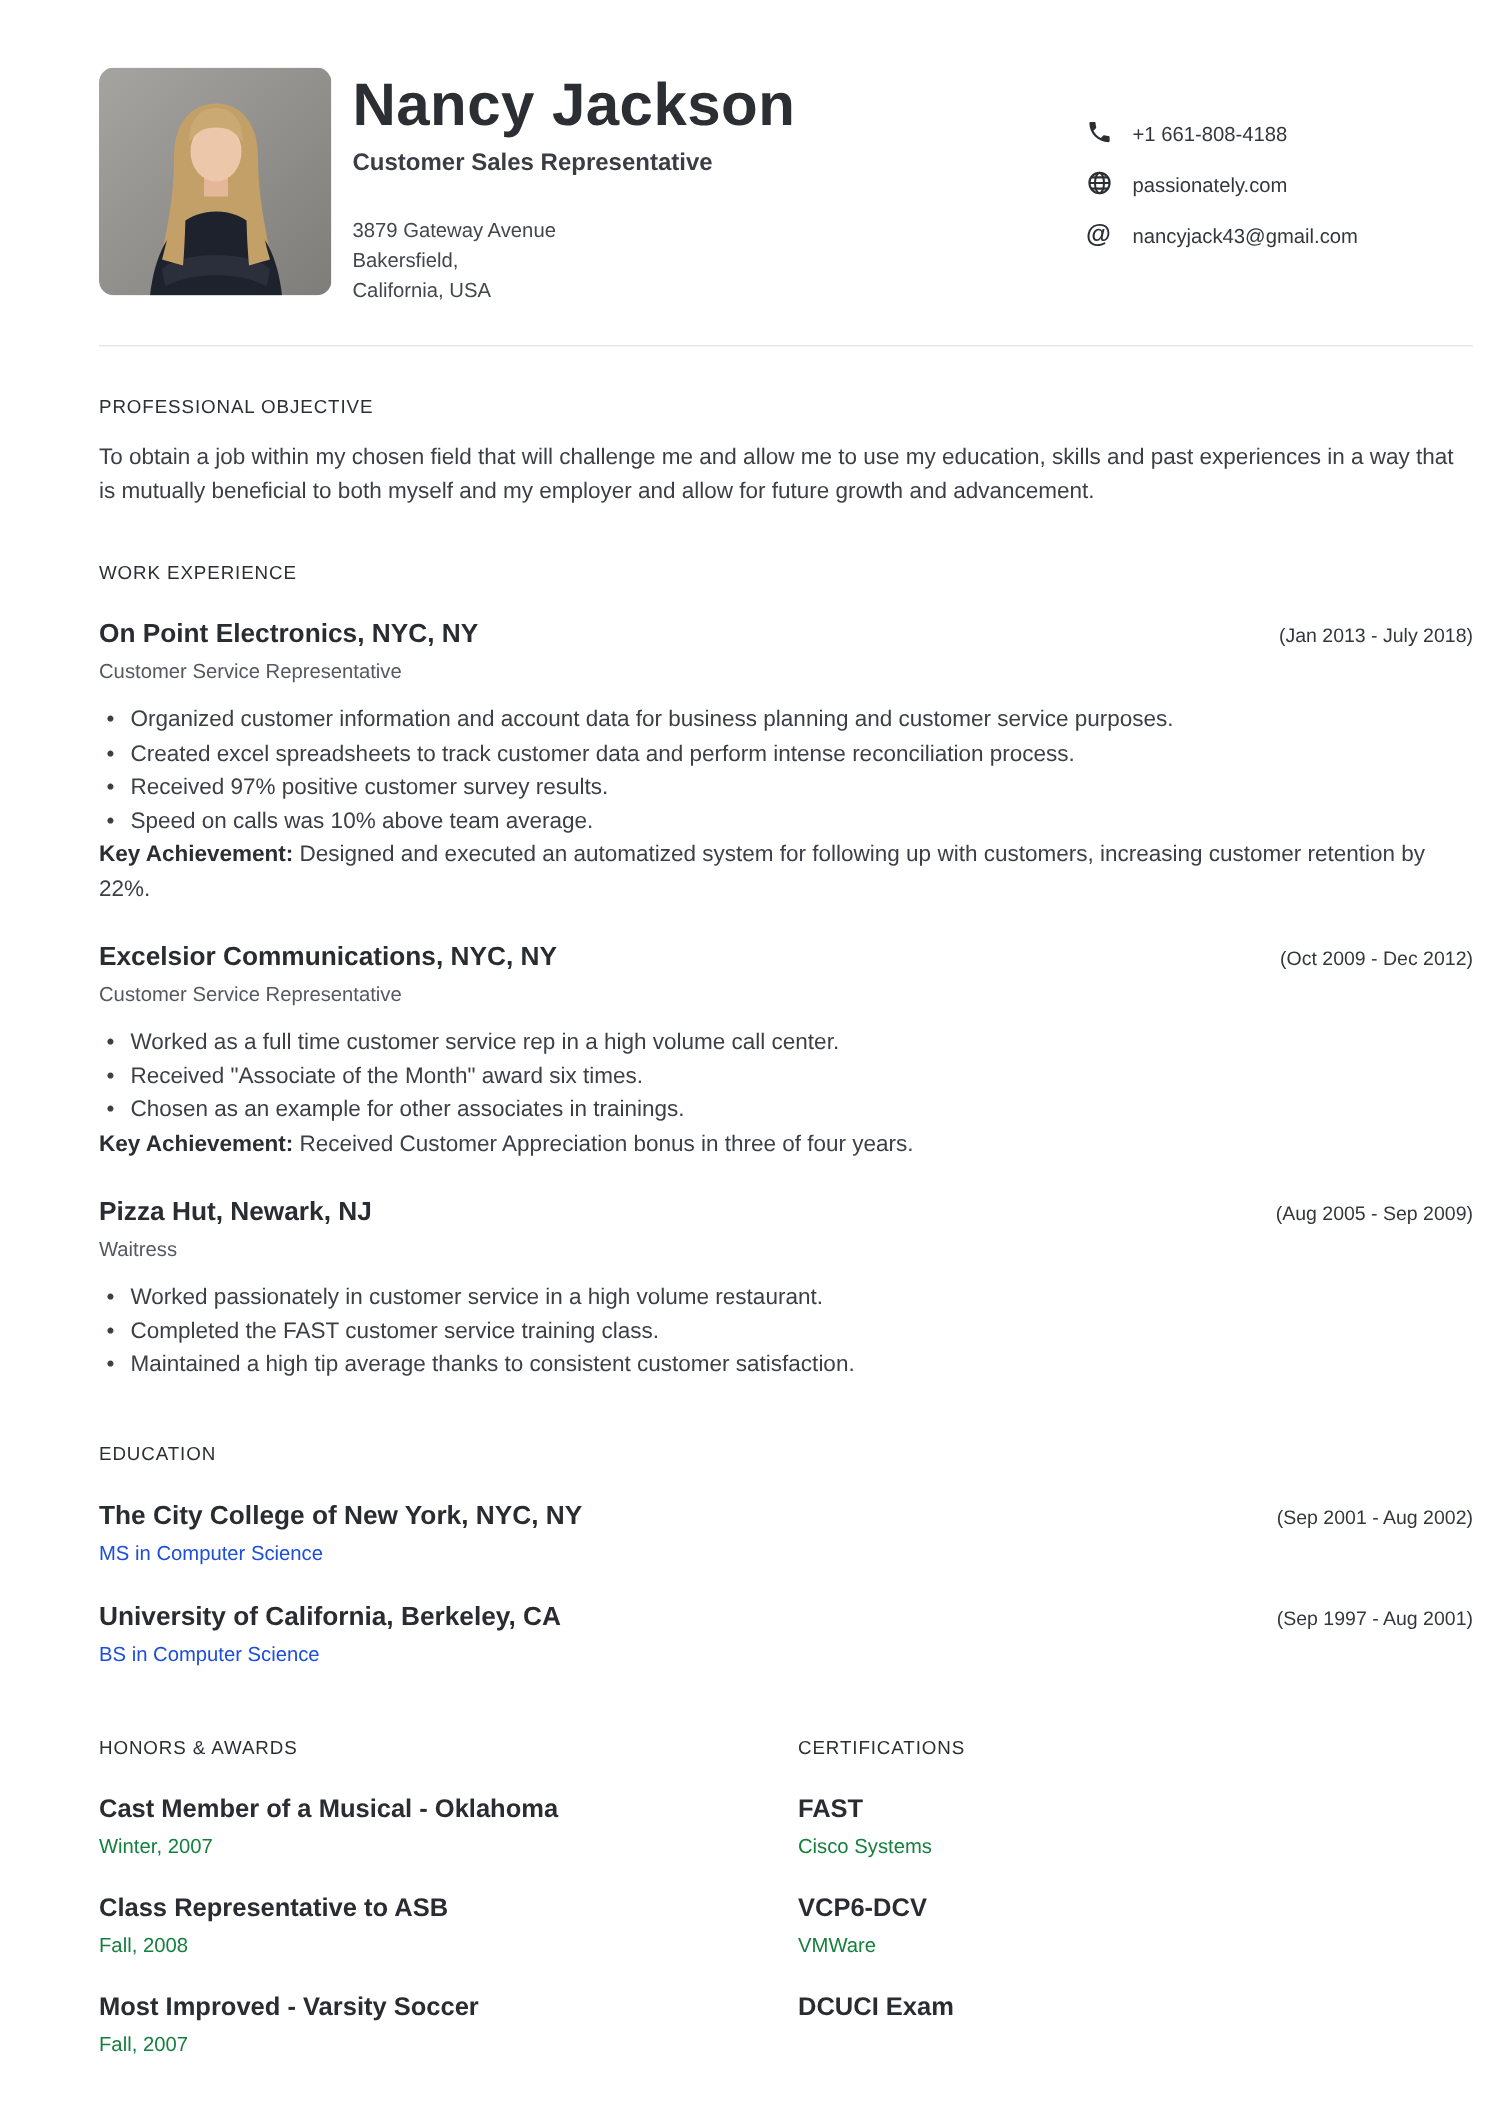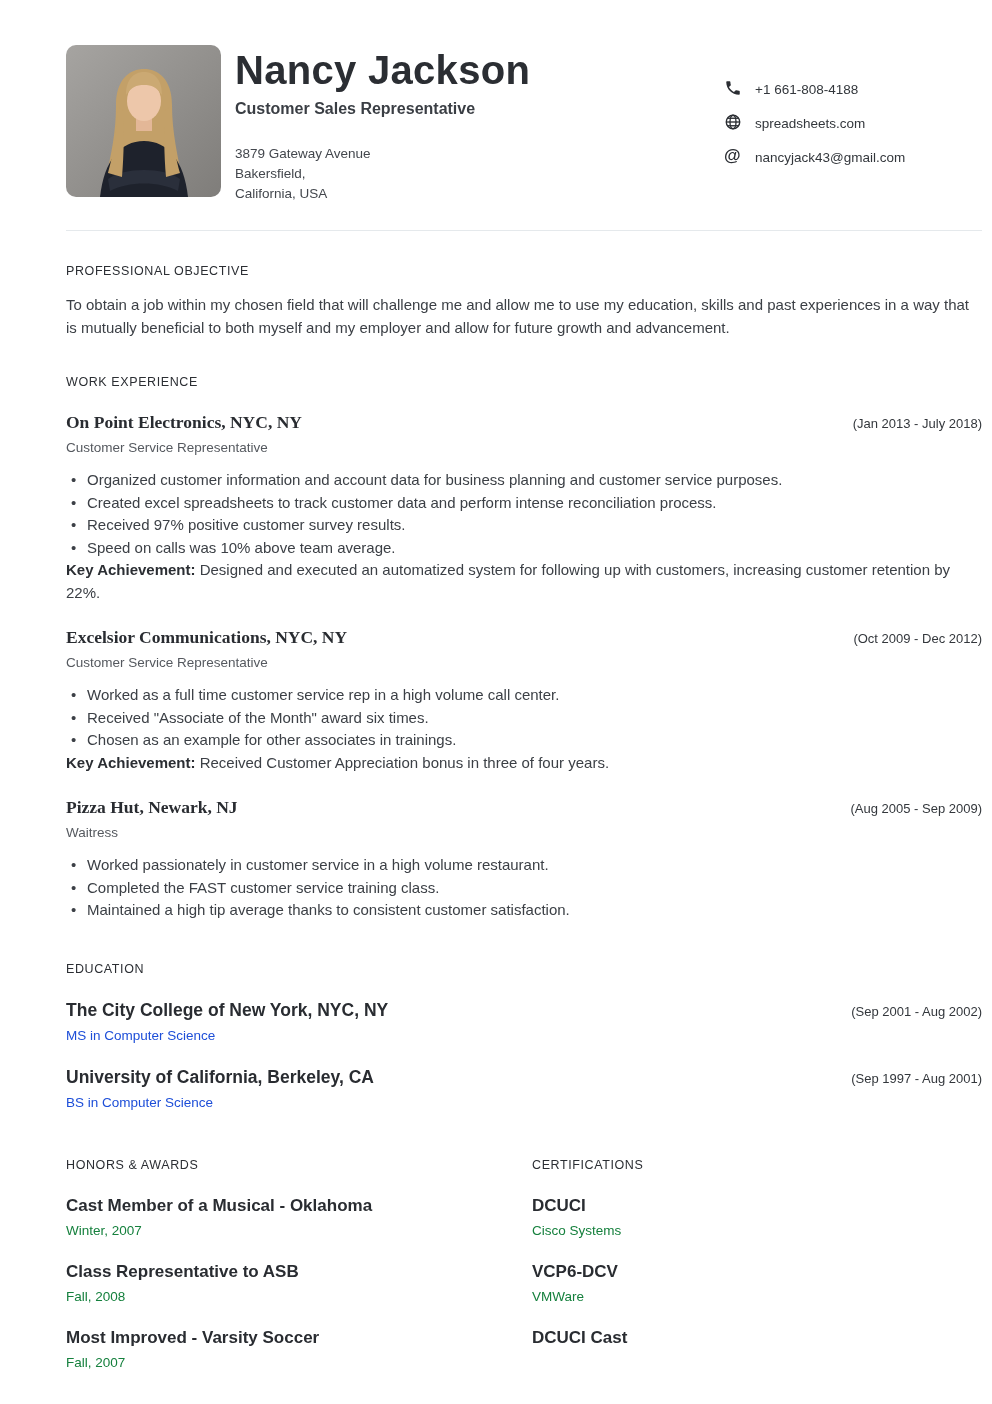--- a/index.html
+++ b/index.html
@@ -58,21 +58,21 @@
     letter-spacing: 0.6px;
     color: #2b2e33;
     text-transform: uppercase;
   }
   .objective-section { margin-top: 33px; }
   .objective-text { margin-top: 16px; font-size: 15px; line-height: 22.5px; color: #3c4046; }
 
   .experience-section { margin-top: 36px; }
   .job { margin-top: 23px; }
   .job-header { display: flex; justify-content: space-between; align-items: baseline; }
-  .job-company { font-size: 17.5px; font-weight: 800; color: #292c31; font-family: Liberation Serif, serif; }
+  .job-company { font-size: 17.5px; font-weight: 800; color: #292c31; }
   .job-dates { font-size: 13px; color: #33373c; white-space: nowrap; }
   .job-role { margin-top: 7px; font-size: 13.5px; color: #55595f; }
   .bullets { list-style: none; margin-top: 14px; }
   .bullets li {
     position: relative;
     padding-left: 21px;
     font-size: 15px;
     line-height: 22.5px;
     color: #3c4046;
   }
@@ -153,21 +153,21 @@
       <div class="contact-row">
         <span class="contact-icon">
           <svg viewBox="0 0 24 24" fill="none" stroke="currentColor" stroke-width="1.8">
             <circle cx="12" cy="12" r="9"></circle>
             <ellipse cx="12" cy="12" rx="4" ry="9"></ellipse>
             <line x1="3" y1="12" x2="21" y2="12"></line>
             <line x1="4.3" y1="7" x2="19.7" y2="7"></line>
             <line x1="4.3" y1="17" x2="19.7" y2="17"></line>
           </svg>
         </span>
-        <span class="contact-text">spreadsheets.com</span>
+        <span class="contact-text">passionately.com</span>
       </div>
       <div class="contact-row">
         <span class="contact-icon"><span class="at-glyph">@</span></span>
         <span class="contact-text">nancyjack43@gmail.com</span>
       </div>
     </div>
   </header>
 
   <hr class="divider">
 
@@ -255,26 +255,26 @@
       </div>
       <div class="award-item">
         <div class="item-title">Most Improved - Varsity Soccer</div>
         <div class="item-sub">Fall, 2007</div>
       </div>
     </section>
 
     <section>
       <h2 class="section-heading">CERTIFICATIONS</h2>
       <div class="cert-item">
-        <div class="item-title">DCUCI</div>
+        <div class="item-title">FAST</div>
         <div class="item-sub">Cisco Systems</div>
       </div>
       <div class="cert-item">
         <div class="item-title">VCP6-DCV</div>
         <div class="item-sub">VMWare</div>
       </div>
       <div class="cert-item">
-        <div class="item-title">DCUCI Cast</div>
+        <div class="item-title">DCUCI Exam</div>
       </div>
     </section>
   </div>
 
 </div>
 
 </body></html>

